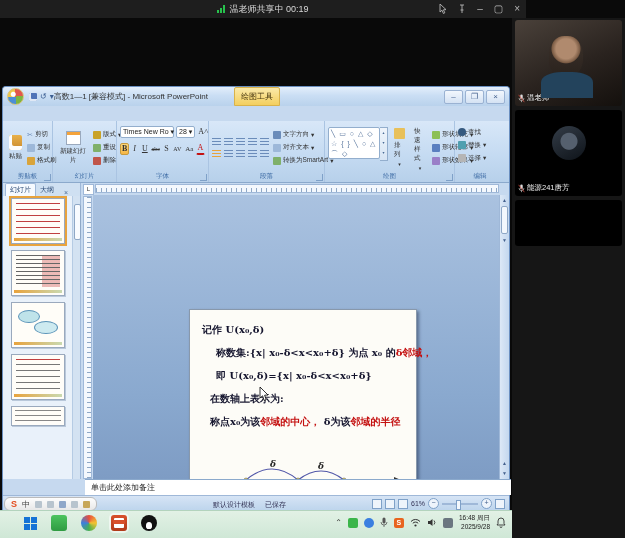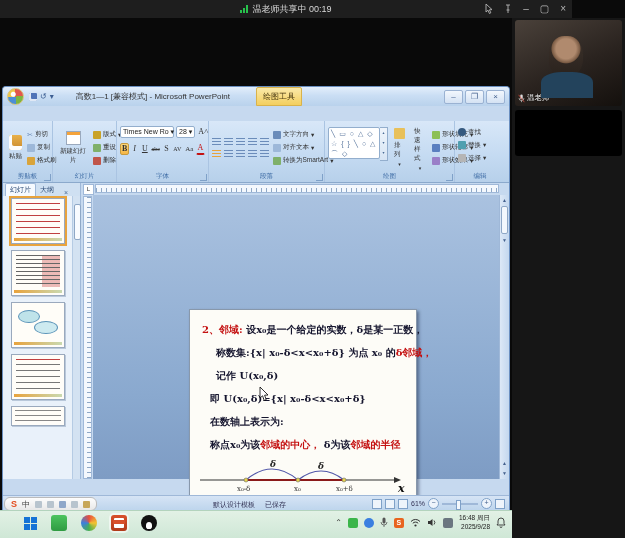--- a/index.html
+++ b/index.html
@@ -1,36 +1,36 @@
 <!DOCTYPE html>
 <html><head>
 <meta charset="utf-8">
 <style>
   html,body{margin:0;padding:0;background:#333;}
   .stage{position:relative;width:625px;height:538px;background:#0a0a0a;overflow:hidden;
          font-family:"Liberation Sans",sans-serif;-webkit-font-smoothing:antialiased;}
   
-  .topbar{position:absolute;left:0;top:0;width:572px;height:18px;background:#1e1e1e;display:flex;align-items:center;}
+  .topbar{position:absolute;left:0;top:0;width:526px;height:18px;background:#1e1e1e;display:flex;align-items:center;}
   .share-status{position:absolute;left:0;right:0;top:0;height:18px;display:flex;align-items:center;justify-content:center;gap:4px;color:#d8d8d8;font-size:9px;}
   .sig{display:inline-flex;align-items:flex-end;gap:1px;height:8px;}
   .sig i{display:block;width:2px;background:#27c24c;}
   .sig i:nth-child(1){height:3px}.sig i:nth-child(2){height:5px}.sig i:nth-child(3){height:8px}
   .tb-controls{position:absolute;right:6px;top:0;height:18px;display:flex;align-items:center;gap:11px;color:#b5b5b5;}
   .tb-controls .g{font-size:10px;line-height:1;cursor:default;}
   
   .screen{position:absolute;left:0;top:18px;width:512px;height:520px;background:#090909;}
   
   .ppt{position:absolute;left:2px;top:68px;width:508px;height:424px;background:#c6d9ef;border:1px solid #6a8fc0;border-bottom:none;border-radius:4px 4px 0 0;box-sizing:border-box;}
   .titlebar{position:absolute;left:0;top:0;width:100%;height:19px;background:linear-gradient(#e3eefb,#cadef4 45%,#b9d2ec);border-radius:3px 3px 0 0;display:flex;align-items:center;}
   .orb{width:15px;height:15px;border-radius:50%;margin-left:4px;border:1px solid #d8c27a;
        background:radial-gradient(circle at 35% 35%,#fff 0 2px,transparent 3px),conic-gradient(#e2574c 0 25%,#7db542 25% 50%,#4c8fd6 50% 75%,#f0c645 75% 100%);}
   .qat{display:flex;align-items:center;gap:3px;margin-left:5px;}
   .floppy{width:8px;height:8px;background:#4f74b8;border-radius:1px;box-shadow:inset 2px -2px 0 #dfe8f5;}
   .qbtn{font-size:8px;color:#3d5f92;line-height:1;}
-  .wtitle{font-size:8px;color:#333;margin-left:22px;white-space:nowrap;}
+  .wtitle{font-size:8px;color:#333;white-space:nowrap;}
   .ctx-tool{margin-left:26px;font-size:8px;color:#4a3a12;background:linear-gradient(#fbe9a9,#f3cf5e);border:1px solid #d9b24a;border-radius:2px 2px 0 0;padding:3px 6px;}
   .wctrl{position:absolute;right:4px;top:3px;display:flex;gap:2px;}
   .wctrl span{width:17px;height:12px;border:1px solid #9ab2d2;border-radius:2px;background:linear-gradient(#f2f7fd,#d4e2f3);font-size:8px;line-height:11px;text-align:center;color:#44618e;}
   
   .tabrow{position:absolute;left:0;top:19px;width:100%;height:15px;background:linear-gradient(#dfebf9,#cfe1f4);display:flex;align-items:flex-end;padding-left:4px;box-sizing:border-box;}
   .tab{font-size:8px;color:#2f4d77;padding:2px 7px 1px;border-radius:3px 3px 0 0;white-space:nowrap;}
   .tab.active{background:#f3f8fd;border:1px solid #8fafd4;border-bottom:none;color:#1f3least;}
   .tab.ctx{background:#fdf4cf;border:1px solid #ddc370;border-bottom:none;margin-left:6px;}
   
   .ribbon{position:absolute;left:0;top:34px;width:100%;height:62px;background:linear-gradient(#d8e7f8,#c5dbf2 55%,#b7d0ea);border-bottom:1px solid #8ba9cc;box-sizing:border-box;display:flex;}
@@ -348,23 +348,22 @@
         </div>
       </div>
       <div class="pscroll">
           <span class="pt"></span>
         </div>
       <div class="vruler"></div>
 
       <div class="canvas">
         <div class="slide">
           <div class="sl-lines" id="slide-lines">
-              <p class="sl-line"><span class="r">2、邻域:</span><span> 设x₀是一个给定的实数，δ是某一正数，</span></p>
+              <p class="sl-line"><span>记作 U(x₀,δ)</span></p>
               <p class="sl-line"><span>称数集:{x| x₀-δ&lt;x&lt;x₀+δ} 为点 x₀ 的</span><span class="r">δ邻域，</span></p>
-              <p class="sl-line"><span>记作 U(x₀,δ)</span></p>
               <p class="sl-line"><span>即 U(x₀,δ)={x| x₀-δ&lt;x&lt;x₀+δ}</span></p>
               <p class="sl-line"><span>在数轴上表示为:</span></p>
               <p class="sl-line"><span>称点x₀为该</span><span class="r">邻域的中心，</span><span> δ为该</span><span class="r">邻域的半径</span></p>
             </div>
 
           <svg class="diagram" width="212" height="44" viewBox="0 0 212 44">
             <line x1="2" y1="22" x2="196" y2="22" stroke="#333" stroke-width="1.2"></line>
             <polygon points="196,19 203,22 196,25" fill="#333"></polygon>
             <line x1="48" y1="22" x2="100" y2="22" stroke="#8b1a1a" stroke-width="2"></line>
             <line x1="100" y1="22" x2="146" y2="22" stroke="#8b1a1a" stroke-width="2"></line>
@@ -406,20 +405,21 @@
       <div class="cscroll">
         <span class="a">▲</span>
         <span class="thm"></span>
         <span class="a">▼</span>
         <span class="nav">
           <span class="a">▲</span>
           <span class="a">▼</span>
         </span>
       </div>
 
+      <div class="notes"><span>单击此处添加备注</span></div>
 
       <div class="statusbar">
         <div class="sogou">
           <span class="s">S</span>
           <span class="it">中</span>
           <span class="sq"></span>
           <span class="sq"></span>
           <span class="sq" style="background:#8fa7c9;"></span>
           <span class="sq"></span>
           <span class="sq" style="background:#c7a75a;"></span>
@@ -490,16 +490,29 @@
           <span class="micwrap">
             <svg width="7" height="9" viewBox="0 0 8 11">
               <rect x="2.5" y="0.5" width="3" height="6" rx="1.5" fill="#ddd"></rect>
               <path d="M1,5 a3,3 0 0 0 6,0 M4,8 L4,10" stroke="#ddd" fill="none" stroke-width="0.8"></path>
               <line x1="0.5" y1="1" x2="7.5" y2="10" stroke="#e05548" stroke-width="0.9"></line>
             </svg>
           </span>
           <span>温老师</span>
         </div>
       </div>
+      <div class="tile">
+        <div class="av dark"></div>
+        <div class="label">
+          <span class="micwrap">
+            <svg width="7" height="9" viewBox="0 0 8 11">
+              <rect x="2.5" y="0.5" width="3" height="6" rx="1.5" fill="#ddd"></rect>
+              <path d="M1,5 a3,3 0 0 0 6,0 M4,8 L4,10" stroke="#ddd" fill="none" stroke-width="0.8"></path>
+              <line x1="0.5" y1="1" x2="7.5" y2="10" stroke="#e05548" stroke-width="0.9"></line>
+            </svg>
+          </span>
+          <span>能源241唐芳</span>
+        </div>
+      </div>
       <div class="tile" style="height: 46px;"></div>
     </aside>
 
 </div>
 
 </body></html>

